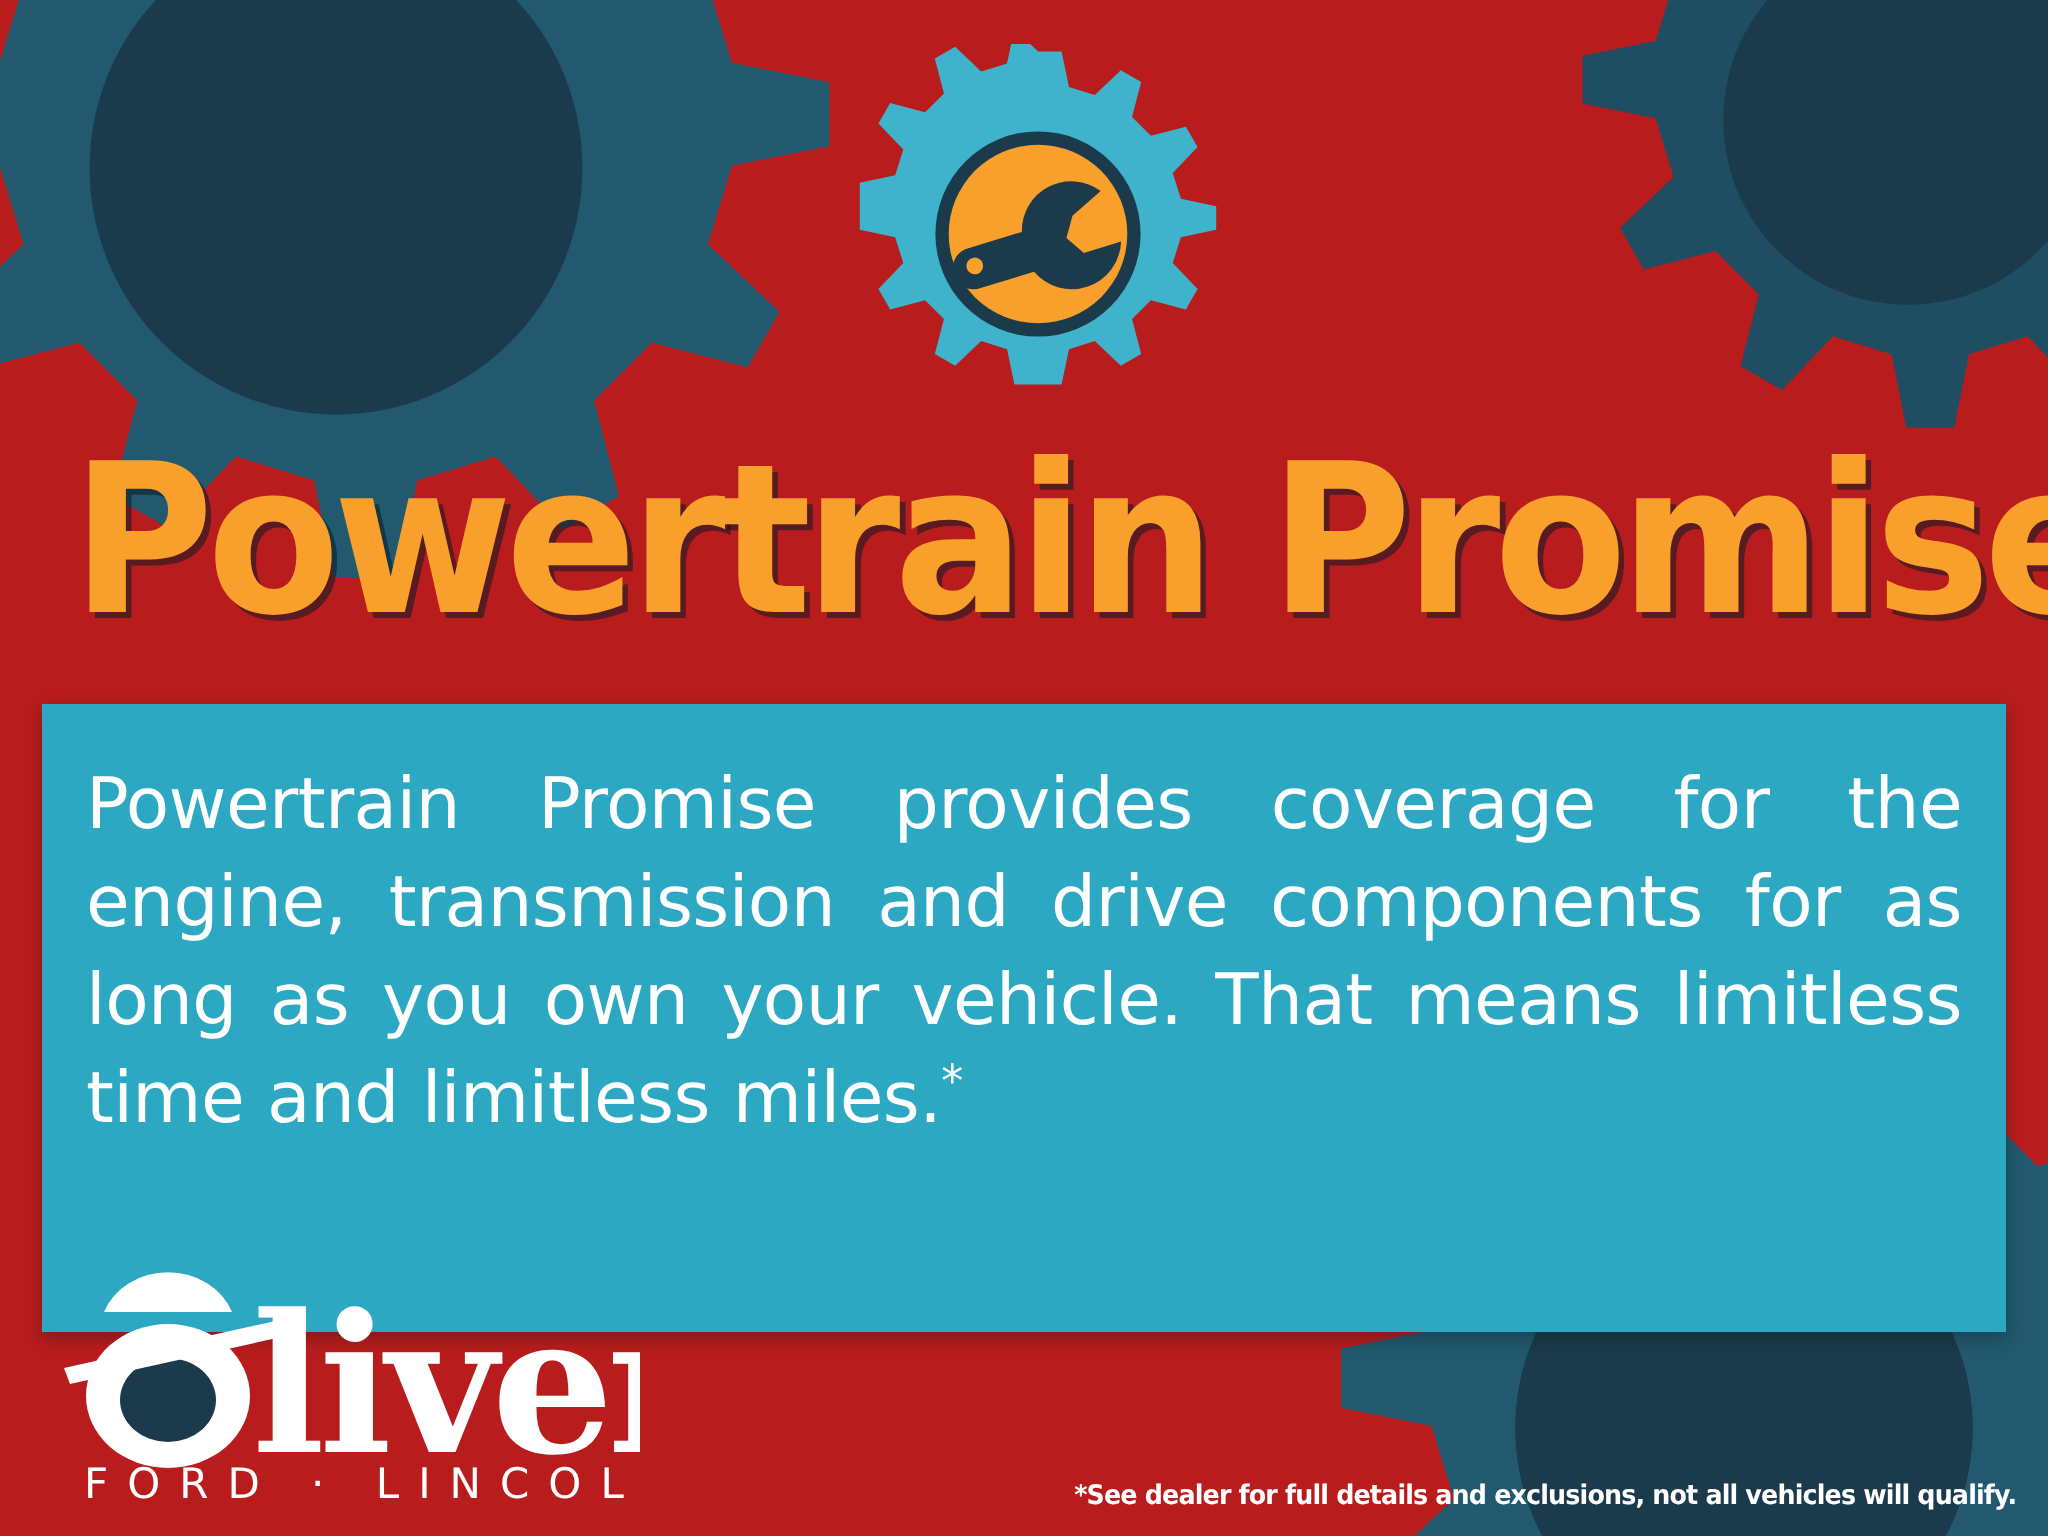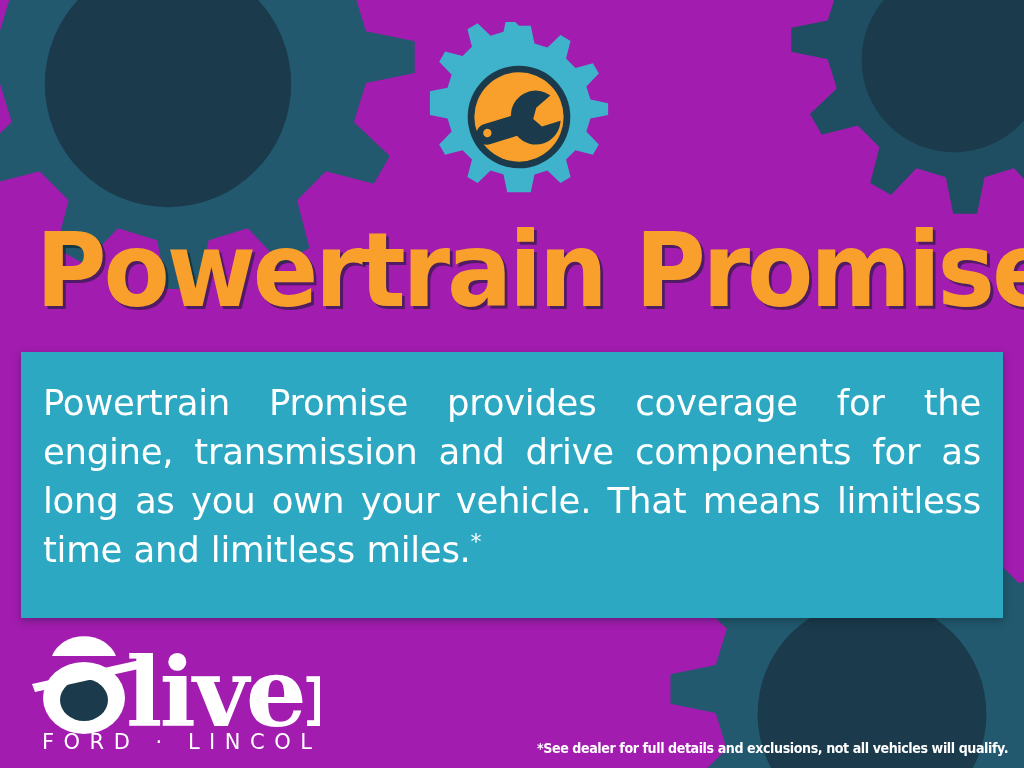--- a/index.html
+++ b/index.html
@@ -7,21 +7,21 @@
   html, body {
     width:1024px; height:768px;
     background:#16323f;
     font-family:"Liberation Sans", sans-serif;
     overflow:hidden;
   }
 
   #poster {
     position:relative;
     width:1024px; height:768px;
-    background:#a21caf;
+    background:#b91c1c;
     overflow:hidden;
   }
 
   
   .bg-layer {
     position:absolute; inset:0;
     overflow:hidden;
     pointer-events:none;
   }
   .bg-gear { position:absolute; opacity:1; }
@@ -48,21 +48,21 @@
     color:#f9a02c;
     transform:scaleX(0.93);
     text-shadow:3px 3px 0 rgba(9,28,38,0.55);
     white-space:nowrap;
   }
 
   
   #panel {
     position:absolute;
     left:21px; top:352px;
-    width:982px; height:266px;
+    width:982px; height:314px;
     background:#2ca8c2;
     box-shadow:0 3px 8px rgba(8,26,35,0.35);
     padding:26px 22px 0 22px;
   }
   #panel-text {
     font-family:"DejaVu Sans", sans-serif;
     font-size:35.5px;
     line-height:49px;
     color:#ffffff;
     text-align:justify;

